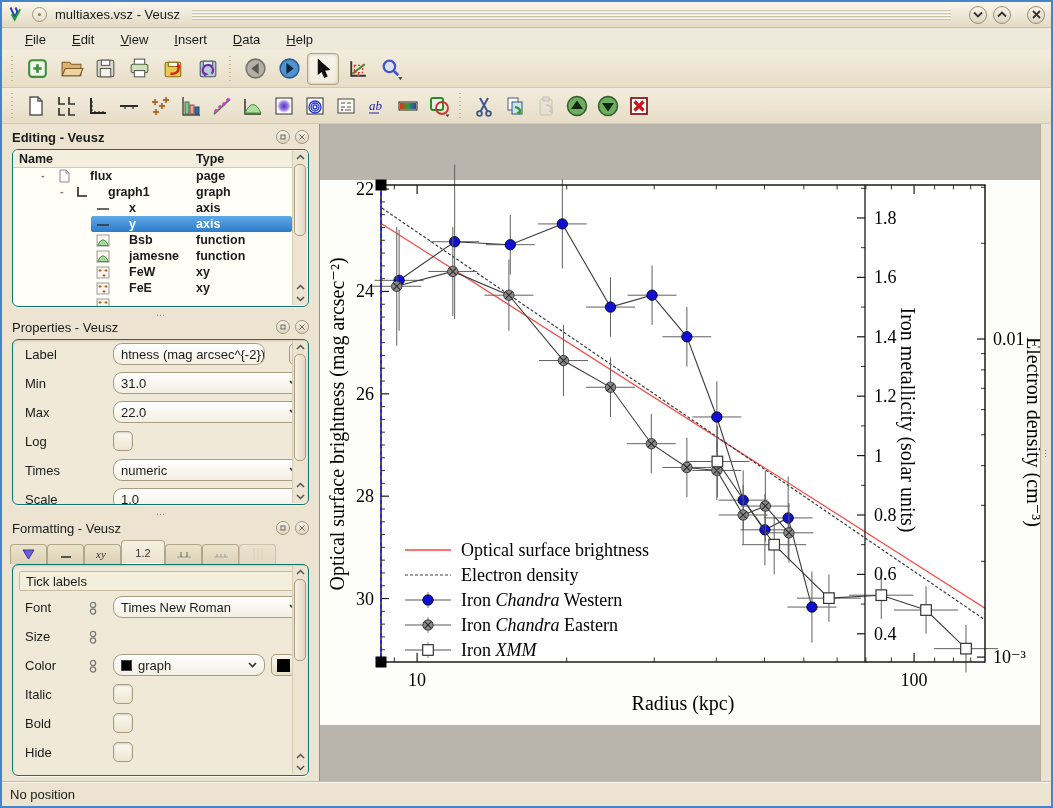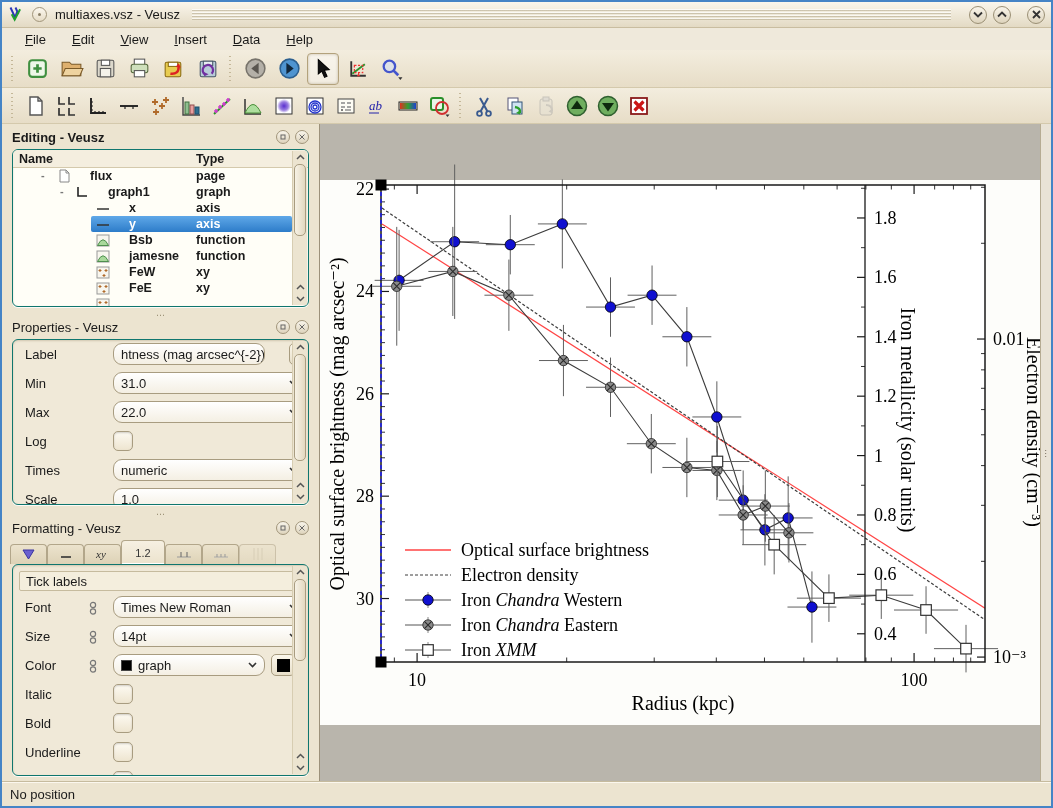--- a/index.html
+++ b/index.html
@@ -676,28 +676,20 @@
                   </svg>
                 </span>
               </div>
             </div>
             <div class="prow">
               <span class="plabel">Size</span>
               <span class="linkicon"><svg width="8" height="15" viewBox="0 0 8 15">
                   <circle cx="4" cy="4" r="2.6" fill="none" stroke="#777" stroke-width="1.2"></circle>
                   <circle cx="4" cy="10.5" r="2.6" fill="none" stroke="#777" stroke-width="1.2"></circle>
                 </svg></span>
-              <div class="ctrl" style="left:100px;width:193px">
-                <span>14pt</span>
-                <span class="chev">
-                  <svg width="9" height="6" viewBox="0 0 9 6">
-                    <path d="M1 1l3.5 3.5L8 1" fill="none" stroke="#333" stroke-width="1.6"></path>
-                  </svg>
-                </span>
-              </div>
             </div>
             <div class="prow">
               <span class="plabel">Color</span>
               <span class="linkicon"><svg width="8" height="15" viewBox="0 0 8 15">
                   <circle cx="4" cy="4" r="2.6" fill="none" stroke="#777" stroke-width="1.2"></circle>
                   <circle cx="4" cy="10.5" r="2.6" fill="none" stroke="#777" stroke-width="1.2"></circle>
                 </svg></span>
               <div class="ctrl" style="left:100px;width:152px">
                 <span class="swatch"></span>
                 <span>graph</span>
@@ -710,24 +702,20 @@
               <div class="swatchbtn" style="left:258px">
                 <span></span>
               </div>
             </div>
             <div class="prow">
               <span class="plabel">Italic</span>
               <span class="checkbox"></span>
             </div>
             <div class="prow">
               <span class="plabel">Bold</span>
-              <span class="checkbox"></span>
-            </div>
-            <div class="prow">
-              <span class="plabel">Underline</span>
               <span class="checkbox"></span>
             </div>
             <div class="prow">
               <span class="plabel">Hide</span>
               <span class="checkbox"></span>
             </div>
           </div>
         <div class="vscroll" id="scroll-fmt">
             <div class="sbtn">
               <svg width="9" height="6" viewBox="0 0 9 6">

